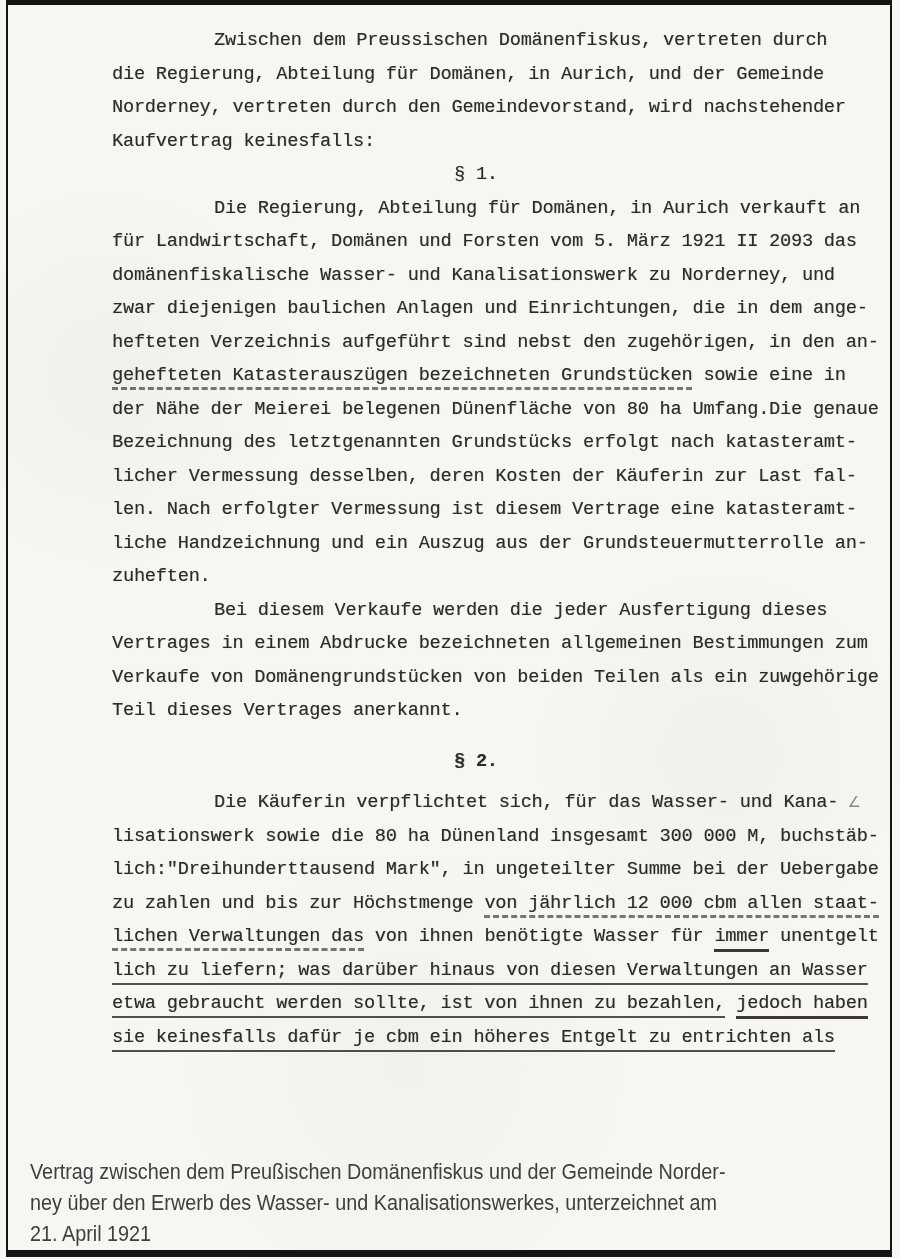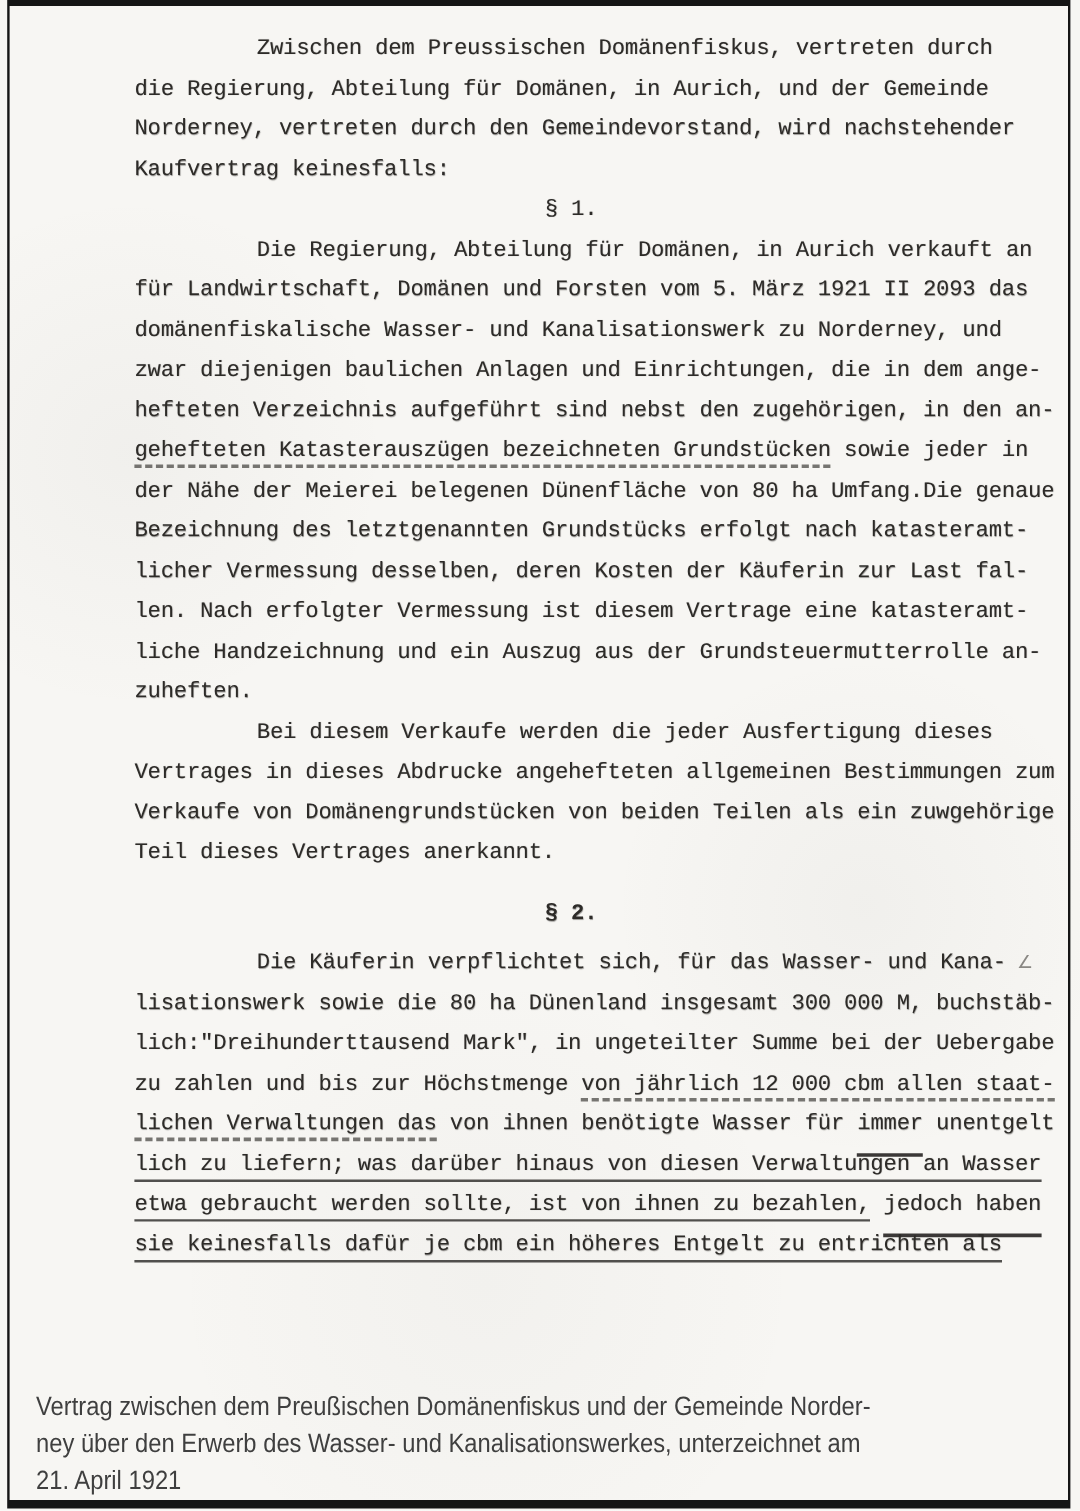--- a/index.html
+++ b/index.html
@@ -41,21 +41,21 @@
     text-shadow:0.4px 0.4px 0.7px rgba(45,43,40,0.45);
     margin-left:36px;
   }
   .line{white-space:pre; height:33.5px;}
   .line.first{text-indent:102px;}
   .line.heading{margin-left:342px; text-indent:0;}
   .line.heading2{margin-left:342px; text-indent:0; font-weight:bold; margin-top:17px; margin-bottom:8px;}
   .seg{white-space:pre;}
   .seg.dash{border-bottom:3px dashed rgba(75,73,70,0.75); padding-bottom:1px;}
   .seg.solid{border-bottom:2px solid rgba(52,50,48,0.85); padding-bottom:2px;}
-  .seg.heavy{border-bottom:3px solid rgba(38,36,34,0.9); padding-bottom:14px;}
+  .seg.heavy{border-bottom:3px solid rgba(38,36,34,0.9); padding-bottom:2px;}
   .seg.pencil{
     font-family:"DejaVu Sans",sans-serif;
     color:#8a8884; font-size:15px;
     text-shadow:none;
   }
   .caption{
     position:absolute; left:30px; top:1156px; right:20px;
     font-family:"Liberation Sans","DejaVu Sans",sans-serif;
     font-size:22px; line-height:31px;
     color:var(--caption);
@@ -72,29 +72,29 @@
       <div class="line first"><span class="seg">Zwischen dem Preussischen Domänenfiskus, vertreten durch</span></div>
       <div class="line body"><span class="seg">die Regierung, Abteilung für Domänen, in Aurich, und der Gemeinde</span></div>
       <div class="line body"><span class="seg">Norderney, vertreten durch den Gemeindevorstand, wird nachstehender</span></div>
       <div class="line body"><span class="seg">Kaufvertrag keinesfalls:</span></div>
       <div class="line heading"><span class="seg">§ 1.</span></div>
       <div class="line first"><span class="seg">Die Regierung, Abteilung für Domänen, in Aurich verkauft an</span></div>
       <div class="line body"><span class="seg">für Landwirtschaft, Domänen und Forsten vom 5. März 1921 II 2093 das</span></div>
       <div class="line body"><span class="seg">domänenfiskalische Wasser- und Kanalisationswerk zu Norderney, und</span></div>
       <div class="line body"><span class="seg">zwar diejenigen baulichen Anlagen und Einrichtungen, die in dem ange-</span></div>
       <div class="line body"><span class="seg">hefteten Verzeichnis aufgeführt sind nebst den zugehörigen, in den an-</span></div>
-      <div class="line body"><span class="seg dash">gehefteten Katasterauszügen bezeichneten Grundstücken</span><span class="seg"> sowie jeder in</span></div>
+      <div class="line body"><span class="seg dash">gehefteten Katasterauszügen bezeichneten Grundstücken</span><span class="seg"> sowie eine in</span></div>
       <div class="line body"><span class="seg">der Nähe der Meierei belegenen Dünenfläche von 80 ha Umfang.Die genaue</span></div>
       <div class="line body"><span class="seg">Bezeichnung des letztgenannten Grundstücks erfolgt nach katasteramt-</span></div>
       <div class="line body"><span class="seg">licher Vermessung desselben, deren Kosten der Käuferin zur Last fal-</span></div>
       <div class="line body"><span class="seg">len. Nach erfolgter Vermessung ist diesem Vertrage eine katasteramt-</span></div>
       <div class="line body"><span class="seg">liche Handzeichnung und ein Auszug aus der Grundsteuermutterrolle an-</span></div>
       <div class="line body"><span class="seg">zuheften.</span></div>
       <div class="line first"><span class="seg">Bei diesem Verkaufe werden die jeder Ausfertigung dieses</span></div>
-      <div class="line body"><span class="seg">Vertrages in dieses Abdrucke angehefteten allgemeinen Bestimmungen zum</span></div>
+      <div class="line body"><span class="seg">Vertrages in einem Abdrucke bezeichneten allgemeinen Bestimmungen zum</span></div>
       <div class="line body"><span class="seg">Verkaufe von Domänengrundstücken von beiden Teilen als ein zuwgehörige</span></div>
       <div class="line body"><span class="seg">Teil dieses Vertrages anerkannt.</span></div>
       <div class="line heading2"><span class="seg">§ 2.</span></div>
       <div class="line first"><span class="seg">Die Käuferin verpflichtet sich, für das Wasser- und Kana-</span><span class="seg pencil">  ∠</span></div>
       <div class="line body"><span class="seg">lisationswerk sowie die 80 ha Dünenland insgesamt 300 000 M, buchstäb-</span></div>
       <div class="line body"><span class="seg">lich:"Dreihunderttausend Mark", in ungeteilter Summe bei der Uebergabe</span></div>
       <div class="line body"><span class="seg">zu zahlen und bis zur Höchstmenge </span><span class="seg dash">von jährlich 12 000 cbm allen staat-</span></div>
       <div class="line body"><span class="seg dash">lichen Verwaltungen das</span><span class="seg"> von ihnen benötigte Wasser für </span><span class="seg heavy">immer</span><span class="seg"> unentgelt</span></div>
       <div class="line body"><span class="seg solid">lich zu liefern; was darüber hinaus von diesen Verwaltungen an Wasser</span></div>
       <div class="line body"><span class="seg solid">etwa gebraucht werden sollte, ist von ihnen zu bezahlen,</span><span class="seg"> </span><span class="seg heavy">jedoch haben</span></div>

